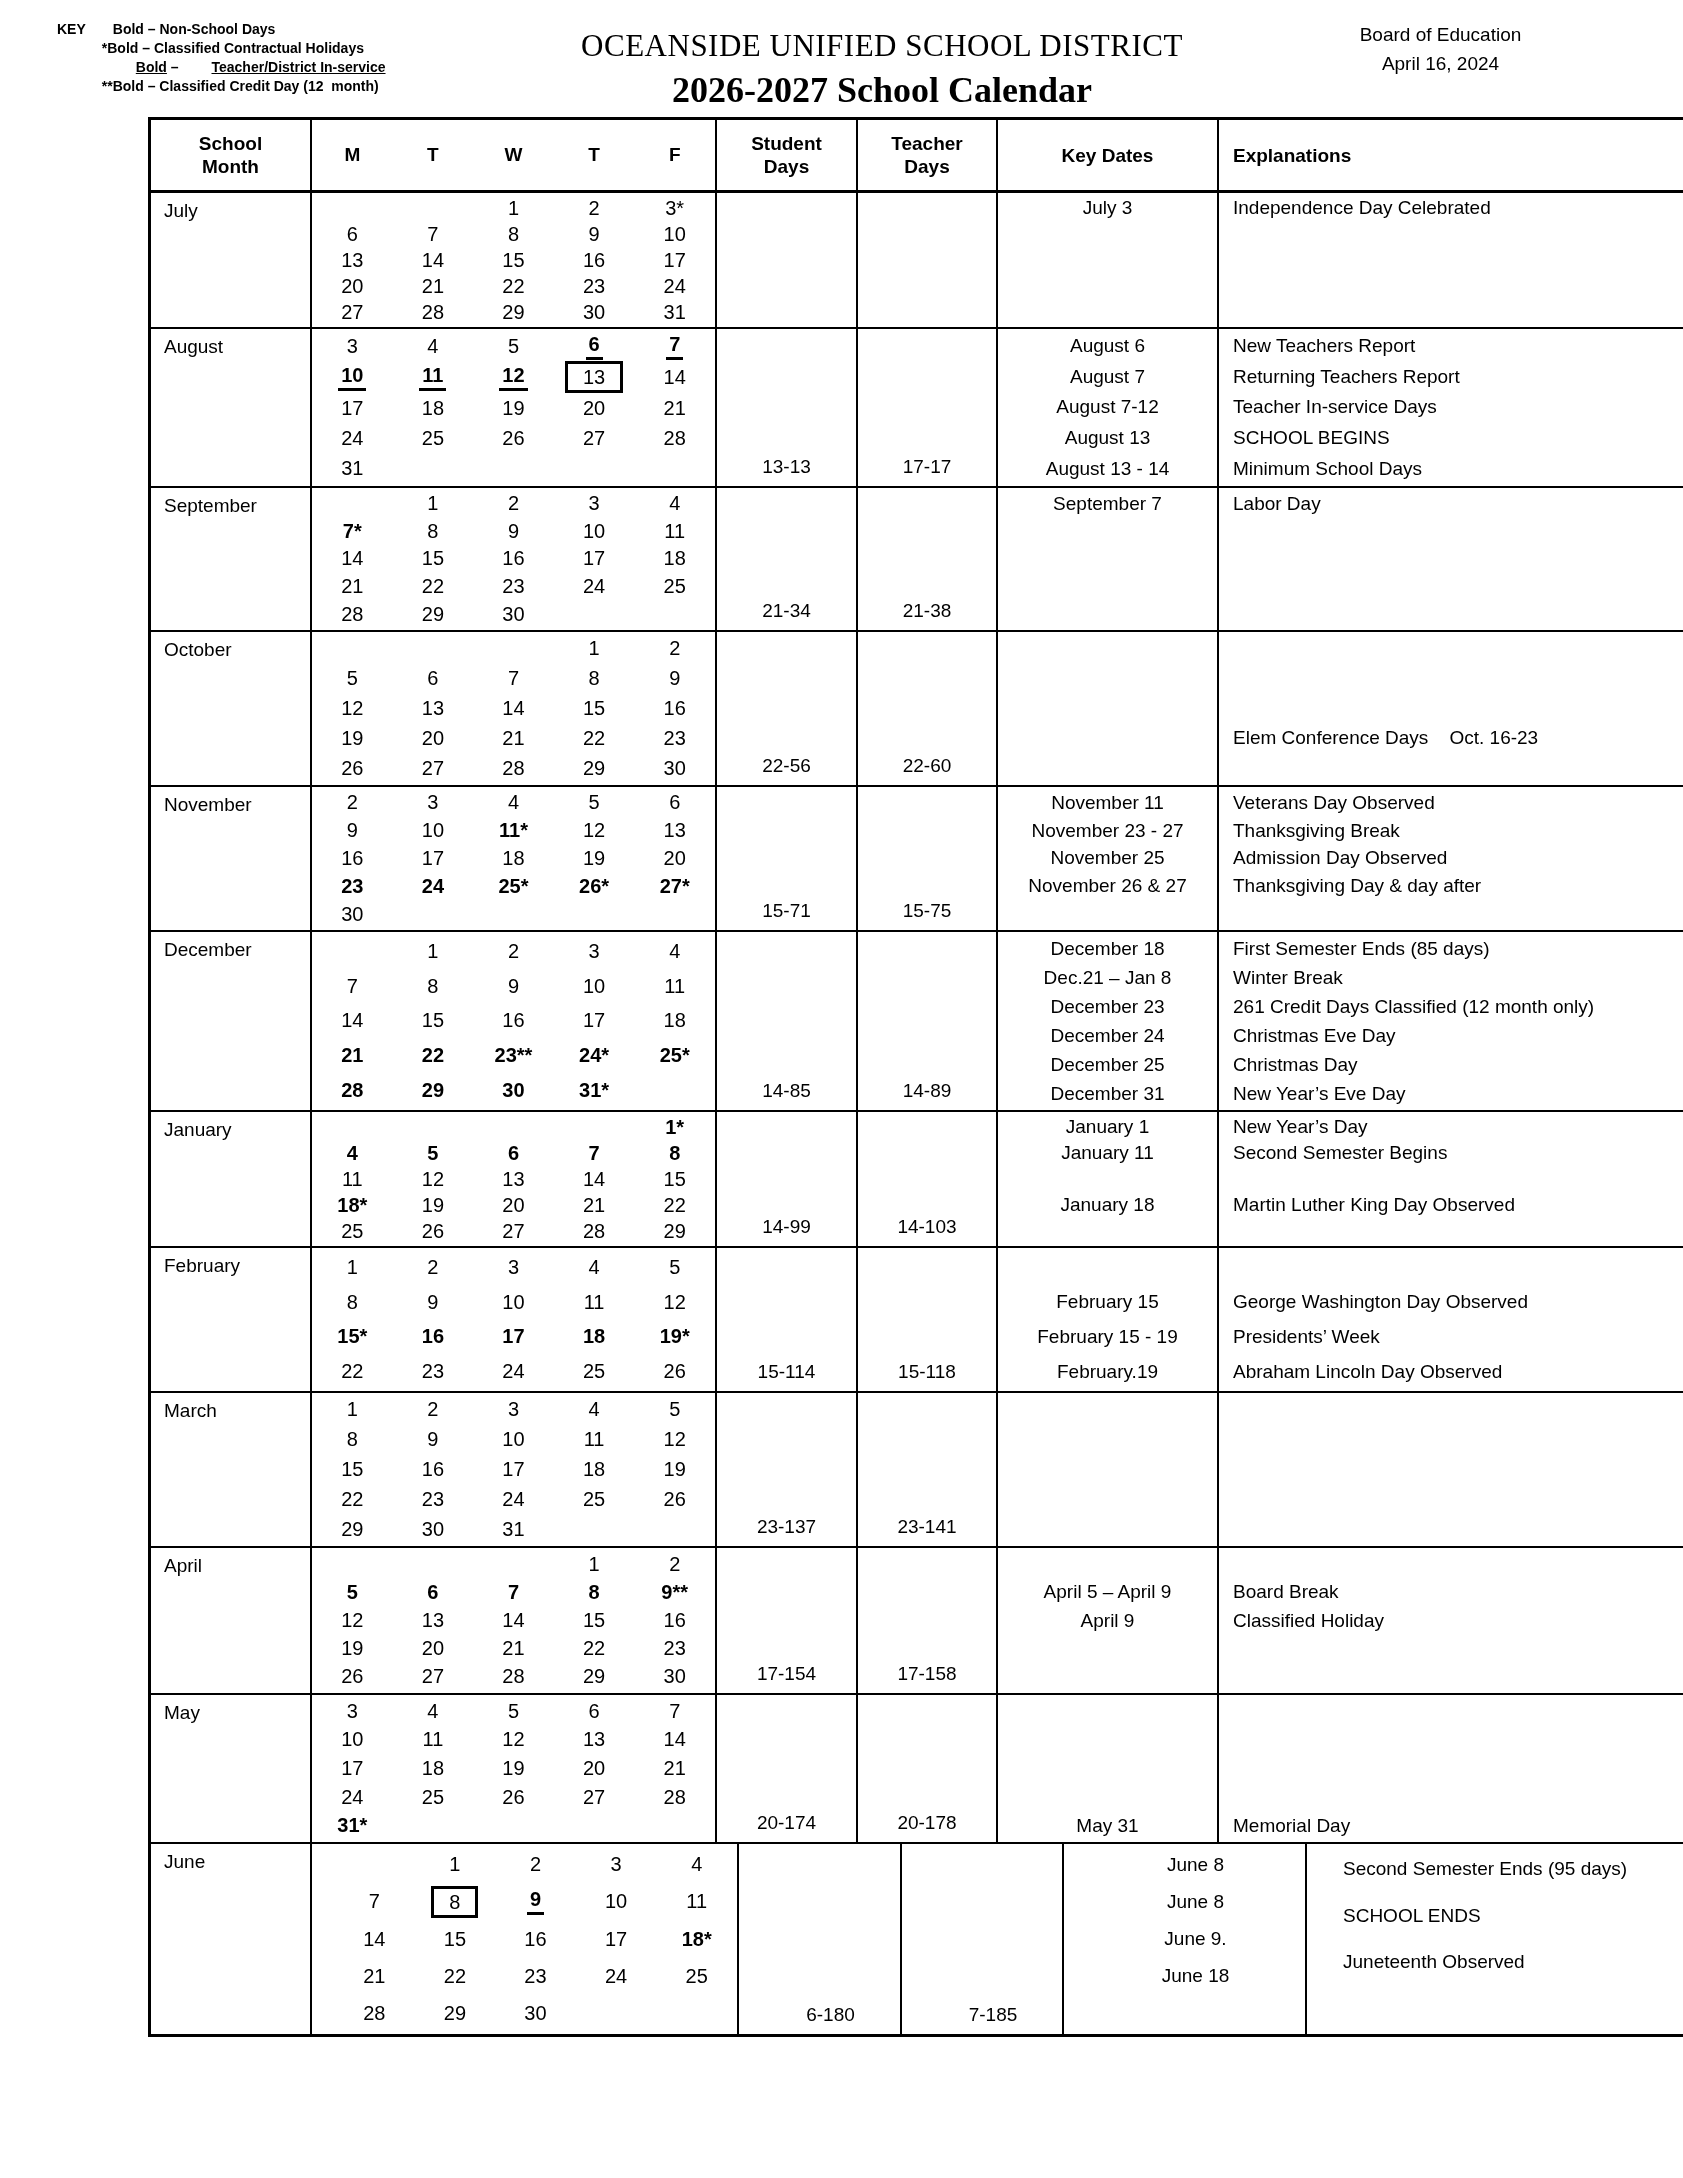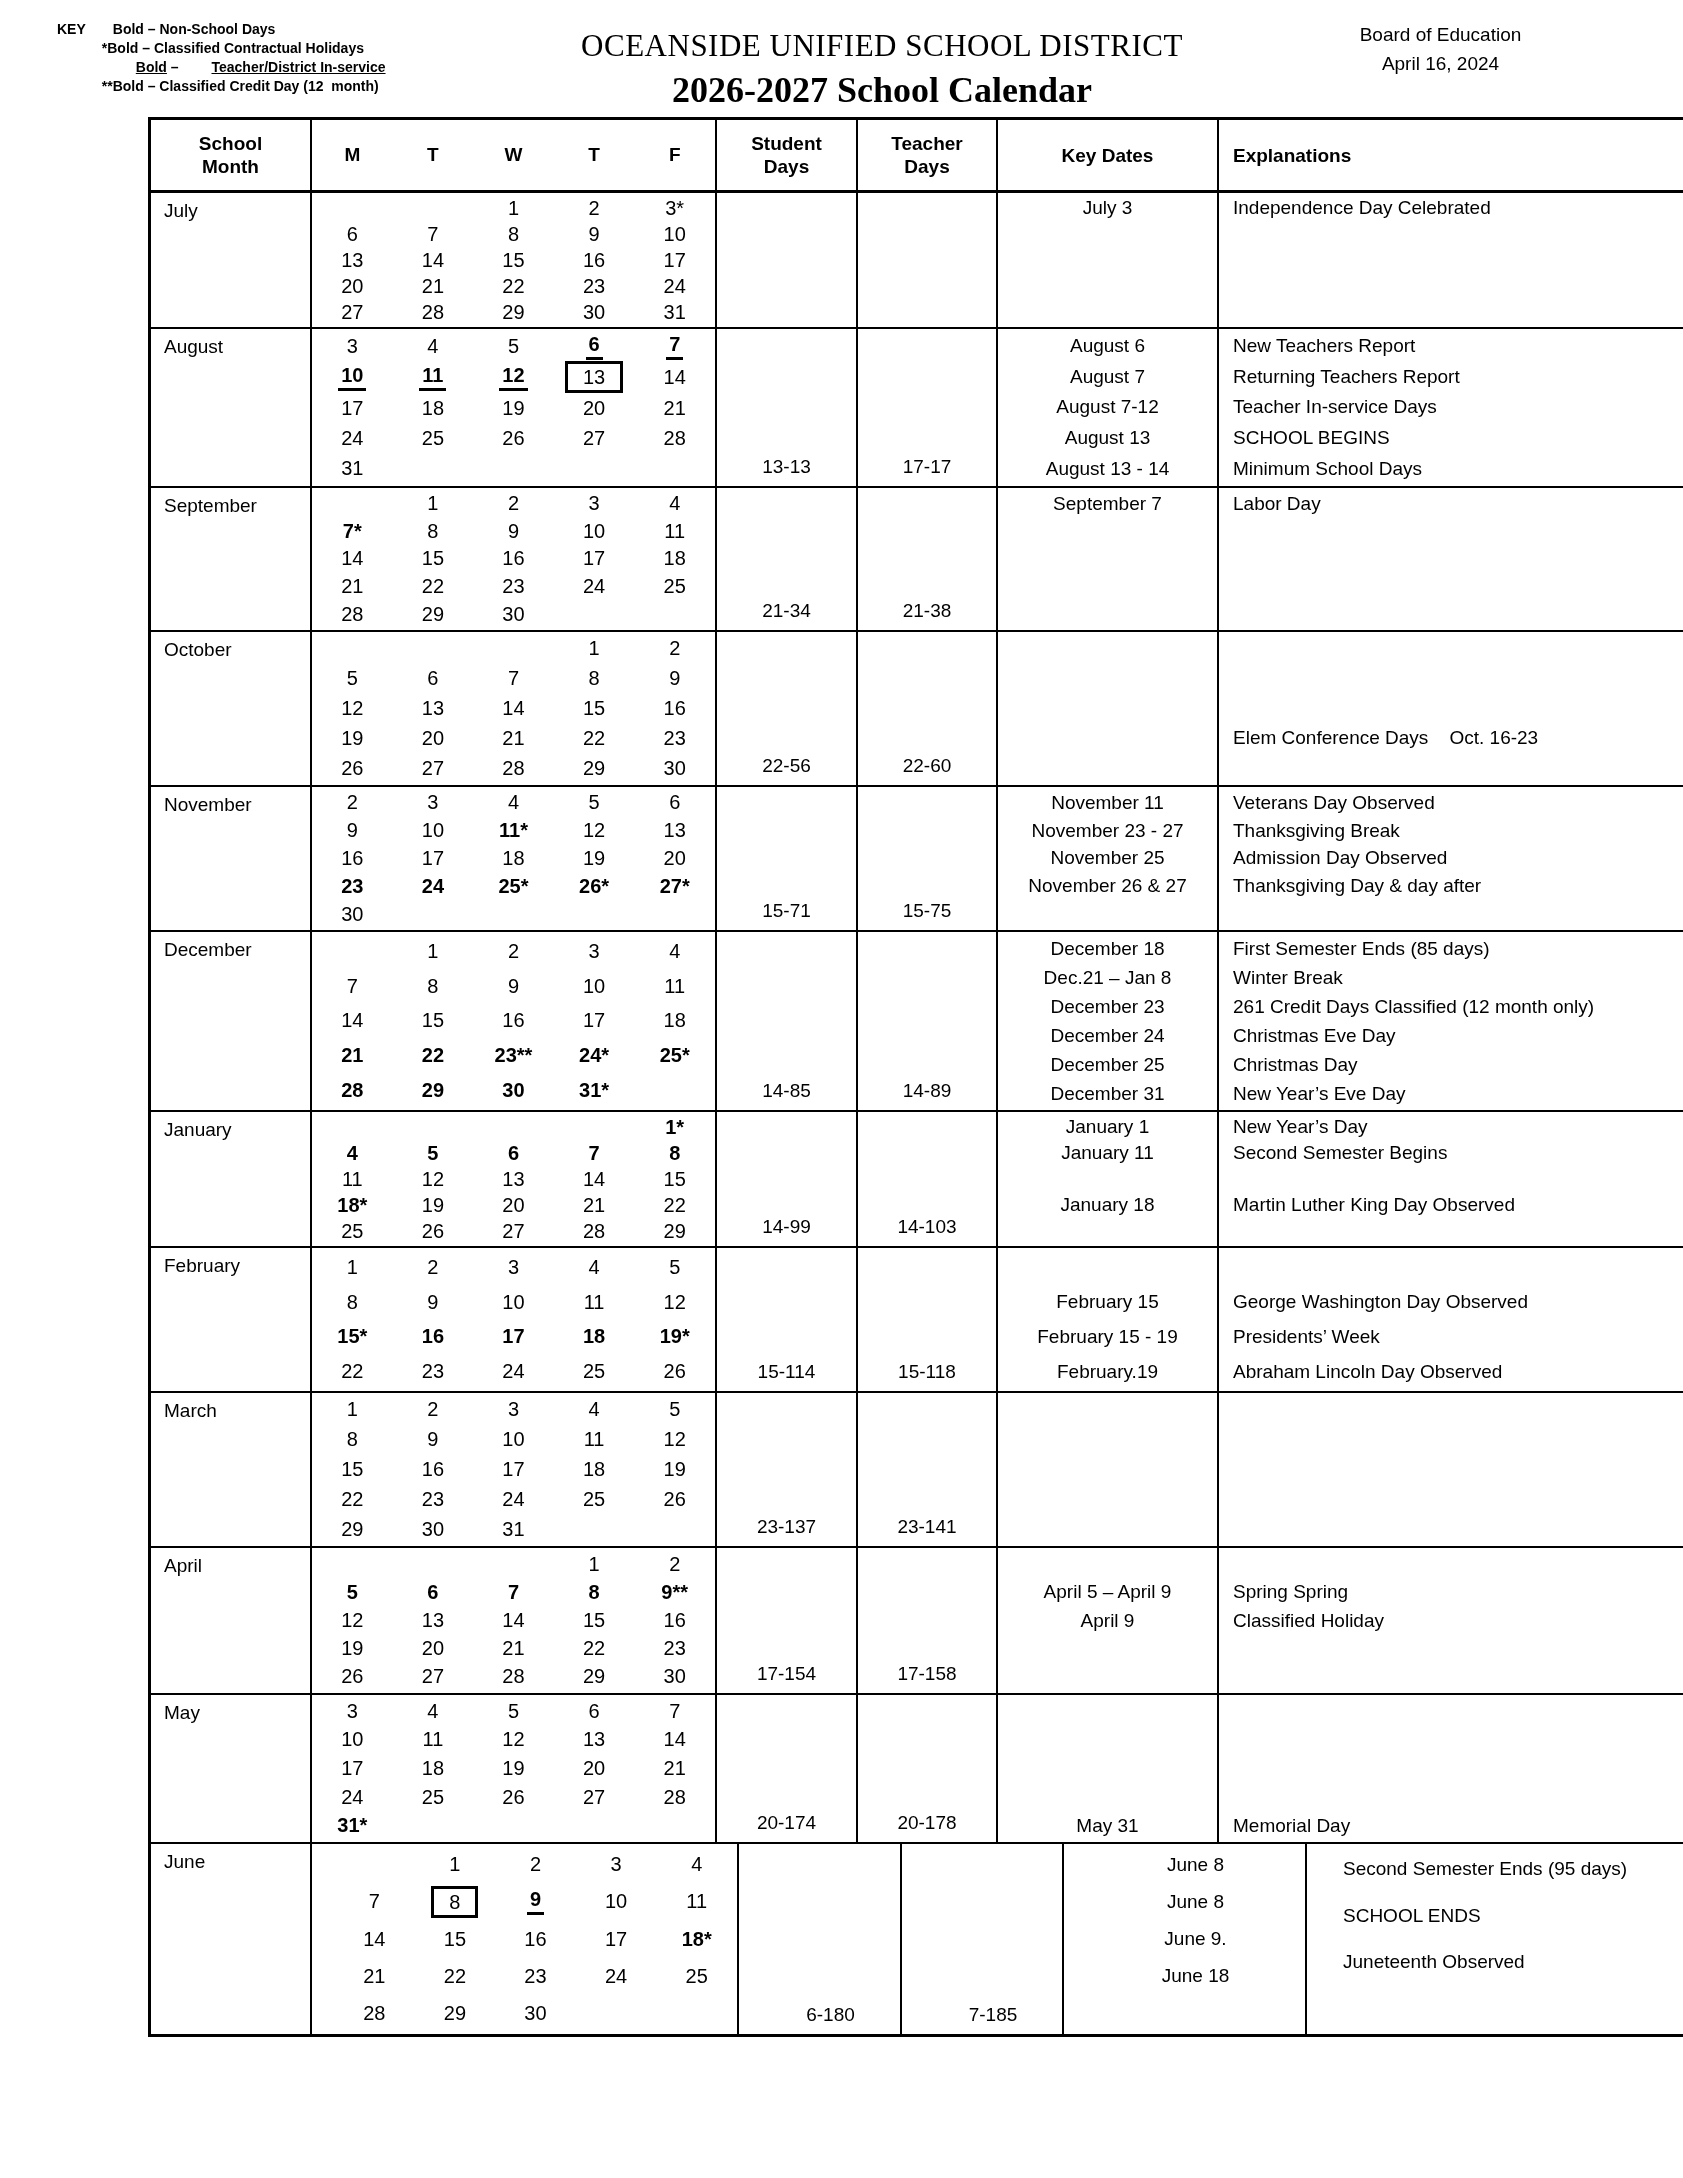--- a/index.html
+++ b/index.html
@@ -1202,21 +1202,21 @@
           <div class="line"></div>
           <div class="line">April 5 – April 9</div>
           <div class="line">April 9</div>
           <div class="line"></div>
           <div class="line"></div>
         </div>
       </div>
       <div class="c">
         <div class="lines">
           <div class="line expl"></div>
-          <div class="line expl">Spring Spring</div>
+          <div class="line expl">Board Break</div>
           <div class="line expl">Classified Holiday</div>
           <div class="line expl"></div>
           <div class="line expl"></div>
         </div>
       </div>
     </div>
     <div class="row" style="height: 149px;">
       <div class="c">
         <div class="month-label">May</div>
       </div>

